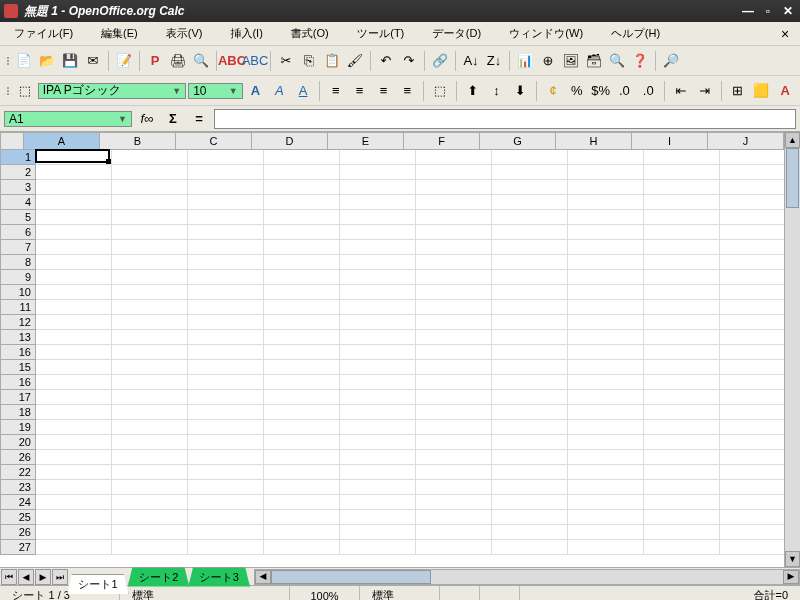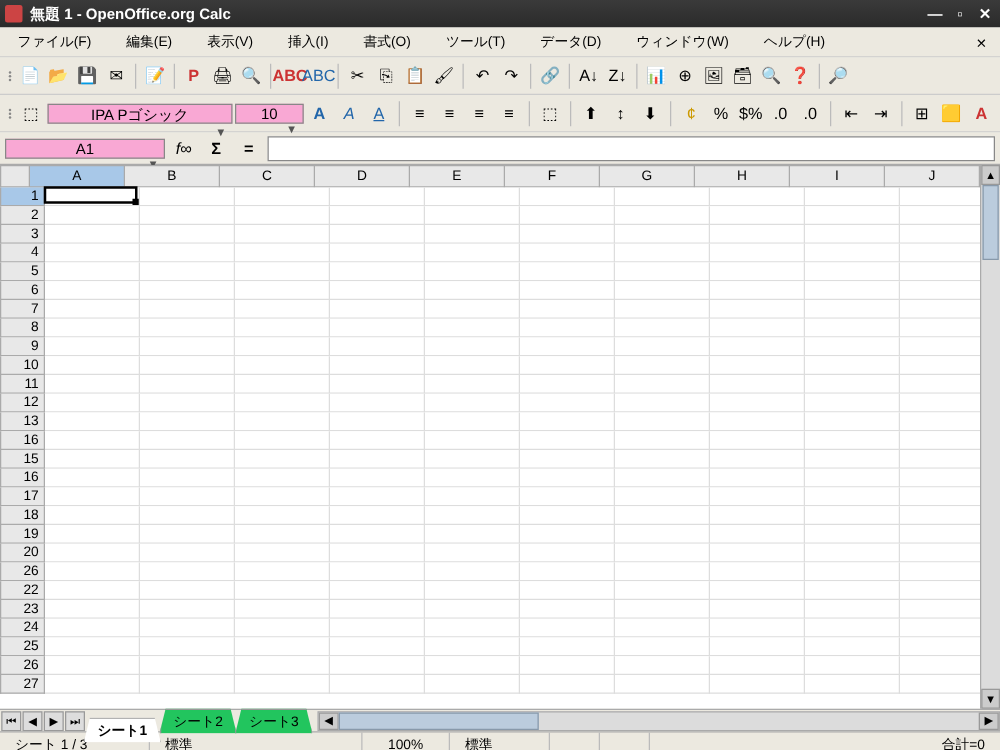--- a/index.html
+++ b/index.html
@@ -1,30 +1,30 @@
 <!DOCTYPE html>
 <html><head>
 <meta charset="utf-8">
 <style>
 * { box-sizing: border-box; margin: 0; padding: 0; }
 body { font-family: sans-serif; font-size: 11px; background: #fff; width: 800px; height: 600px; overflow: hidden; position: relative; }
 .titlebar { background: linear-gradient(#3a3a3a,#2a2a2a); color: #fff; height: 22px; display: flex; align-items: center; padding: 0 4px; font-size: 12px; }
 .titlebar .appicon { width: 14px; height: 14px; background: #c44; border-radius: 2px; margin-right: 6px; }
-.titlebar .title { flex: 1; font-weight: bold; }
+.titlebar .title { flex: 1; font-weight: bold; font-style: italic; }
 .titlebar .wbtn { width: 16px; height: 16px; margin-left: 4px; display: flex; align-items: center; justify-content: center; cursor: pointer; font-weight: bold; }
 .menubar { background: #ece9e0; height: 24px; display: flex; align-items: center; padding: 0 6px; border-bottom: 1px solid #ccc; gap: 12px; }
 .menubar .mitem { padding: 3px 8px; cursor: pointer; }
 .menubar .closex { margin-left: auto; width: 18px; text-align: center; cursor: pointer; font-size: 14px; }
 .toolbar { background: #ece9e0; height: 30px; display: flex; align-items: center; padding: 0 4px; border-bottom: 1px solid #ccc; gap: 1px; }
 .tbtn { width: 22px; height: 22px; display: flex; align-items: center; justify-content: center; cursor: pointer; border: 1px solid transparent; border-radius: 2px; font-size: 13px; }
 .sep { width: 1px; height: 20px; background: #bbb; margin: 0 3px; }
 .drophandle { width: 8px; display: flex; flex-direction: column; gap:1px; justify-content: center; align-items: center; }
 .drophandle span { width:2px; height:2px; background:#888; border-radius:50%; }
 .fontbar { background: #ece9e0; height: 30px; display: flex; align-items: center; padding: 0 4px; border-bottom: 1px solid #ccc; gap: 2px; }
-.combo { height: 16px; background: #f9a8d4; border: 1px solid #888; display: flex; align-items: center; padding: 0 4px; font-size: 12px; flex-direction: column; }
+.combo { height: 16px; background: #86efac; border: 1px solid #888; display: flex; align-items: center; padding: 0 4px; font-size: 12px; }
 .combo .arrow { margin-left: auto; font-size: 9px; color: #555; }
 .namebox-row { background: #ece9e0; height: 26px; display: flex; align-items: center; padding: 0 4px; border-bottom: 1px solid #aaa; gap: 4px; }
 .formula-input { flex: 1; height: 20px; background: #fff; border: 1px solid #888; padding: 0 4px; }
 .sheet-area { position: relative; height: 435px; display: flex; }
 .corner { width: 36px; height: 18px; background: #e8e8e8; border: 1px solid #aaa; }
 .colhdrs { display: flex; height: 18px; }
 .colhdr { width: 76px; height: 18px; background: #e8e8e8; border-right: 1px solid #aaa; border-bottom: 1px solid #aaa; border-top: 1px solid #aaa; text-align: center; line-height: 17px; font-size: 11px; }
 .colhdr.sel { background: #a8c8e8; }
 .rowhdrs { display: flex; flex-direction: column; }
 .rowhdr { width: 36px; height: 15px; background: #e8e8e8; border-right: 1px solid #aaa; border-bottom: 1px solid #aaa; border-left: 1px solid #aaa; text-align: right; padding-right: 4px; line-height: 14px; font-size: 11px; }
@@ -34,21 +34,21 @@
 .cell { width: 76px; height: 15px; border-right: 1px solid #ddd; border-bottom: 1px solid #ddd; background: #fff; }
 .cursor { position: absolute; border: 2px solid #000; pointer-events: none; }
 .cursor .handle { position: absolute; right: -3px; bottom: -3px; width: 5px; height: 5px; background: #000; }
 .vscroll { width: 16px; background: #dcdcdc; border-left: 1px solid #aaa; display:flex; flex-direction:column; }
 .vscroll .sbtn { height:16px; background:#ccc; border:1px solid #999; text-align:center; font-size:9px; line-height:14px; cursor:pointer; }
 .vscroll .track { flex:1; position:relative; }
 .vscroll .thumb { position:absolute; top:0; left:1px; right:1px; height:60px; background:#bcd; border:1px solid #89a; }
 .tabs-row { height: 18px; background: #ece9e0; display: flex; align-items: center; border-top: 1px solid #aaa; }
 .navbtn { width: 16px; height: 16px; border: 1px solid #999; background: #ddd; text-align: center; font-size: 9px; line-height: 14px; cursor: pointer; margin-left:1px; }
 .tab { padding: 2px 10px; background: #22c55e; border: 1px solid #999; border-bottom: none; font-size: 11px; cursor: pointer; margin-left: -1px; clip-path: polygon(8% 0,92% 0,100% 100%,0 100%); }
-.tab.active { background: #fff; font-weight: bold; margin-top: 15px; }
+.tab.active { background: #fff; font-weight: normal; margin-top: 15px; }
 .hscroll { flex: 1; height: 16px; background: #dcdcdc; border: 1px solid #aaa; display:flex; align-items:center; margin-left:4px; }
 .hscroll .sbtn { width:16px; height:14px; background:#ccc; border:1px solid #999; text-align:center; font-size:9px; cursor:pointer; }
 .hscroll .track { flex:1; position:relative; height:14px; }
 .hscroll .thumb { position:absolute; left:0; top:0; bottom:0; width:160px; background:#bcd; border:1px solid #89a; }
 .statusbar { height: 20px; background: #ece9e0; border-top: 1px solid #aaa; display: flex; align-items: center; font-size: 11px; }
 .statusbar .panel { padding: 0 12px; border-right: 1px solid #bbb; height: 100%; display: flex; align-items: center; }
 .red { color:#c33; font-weight:bold; }
 .blue { color:#26a; }
 </style>
 </head>

